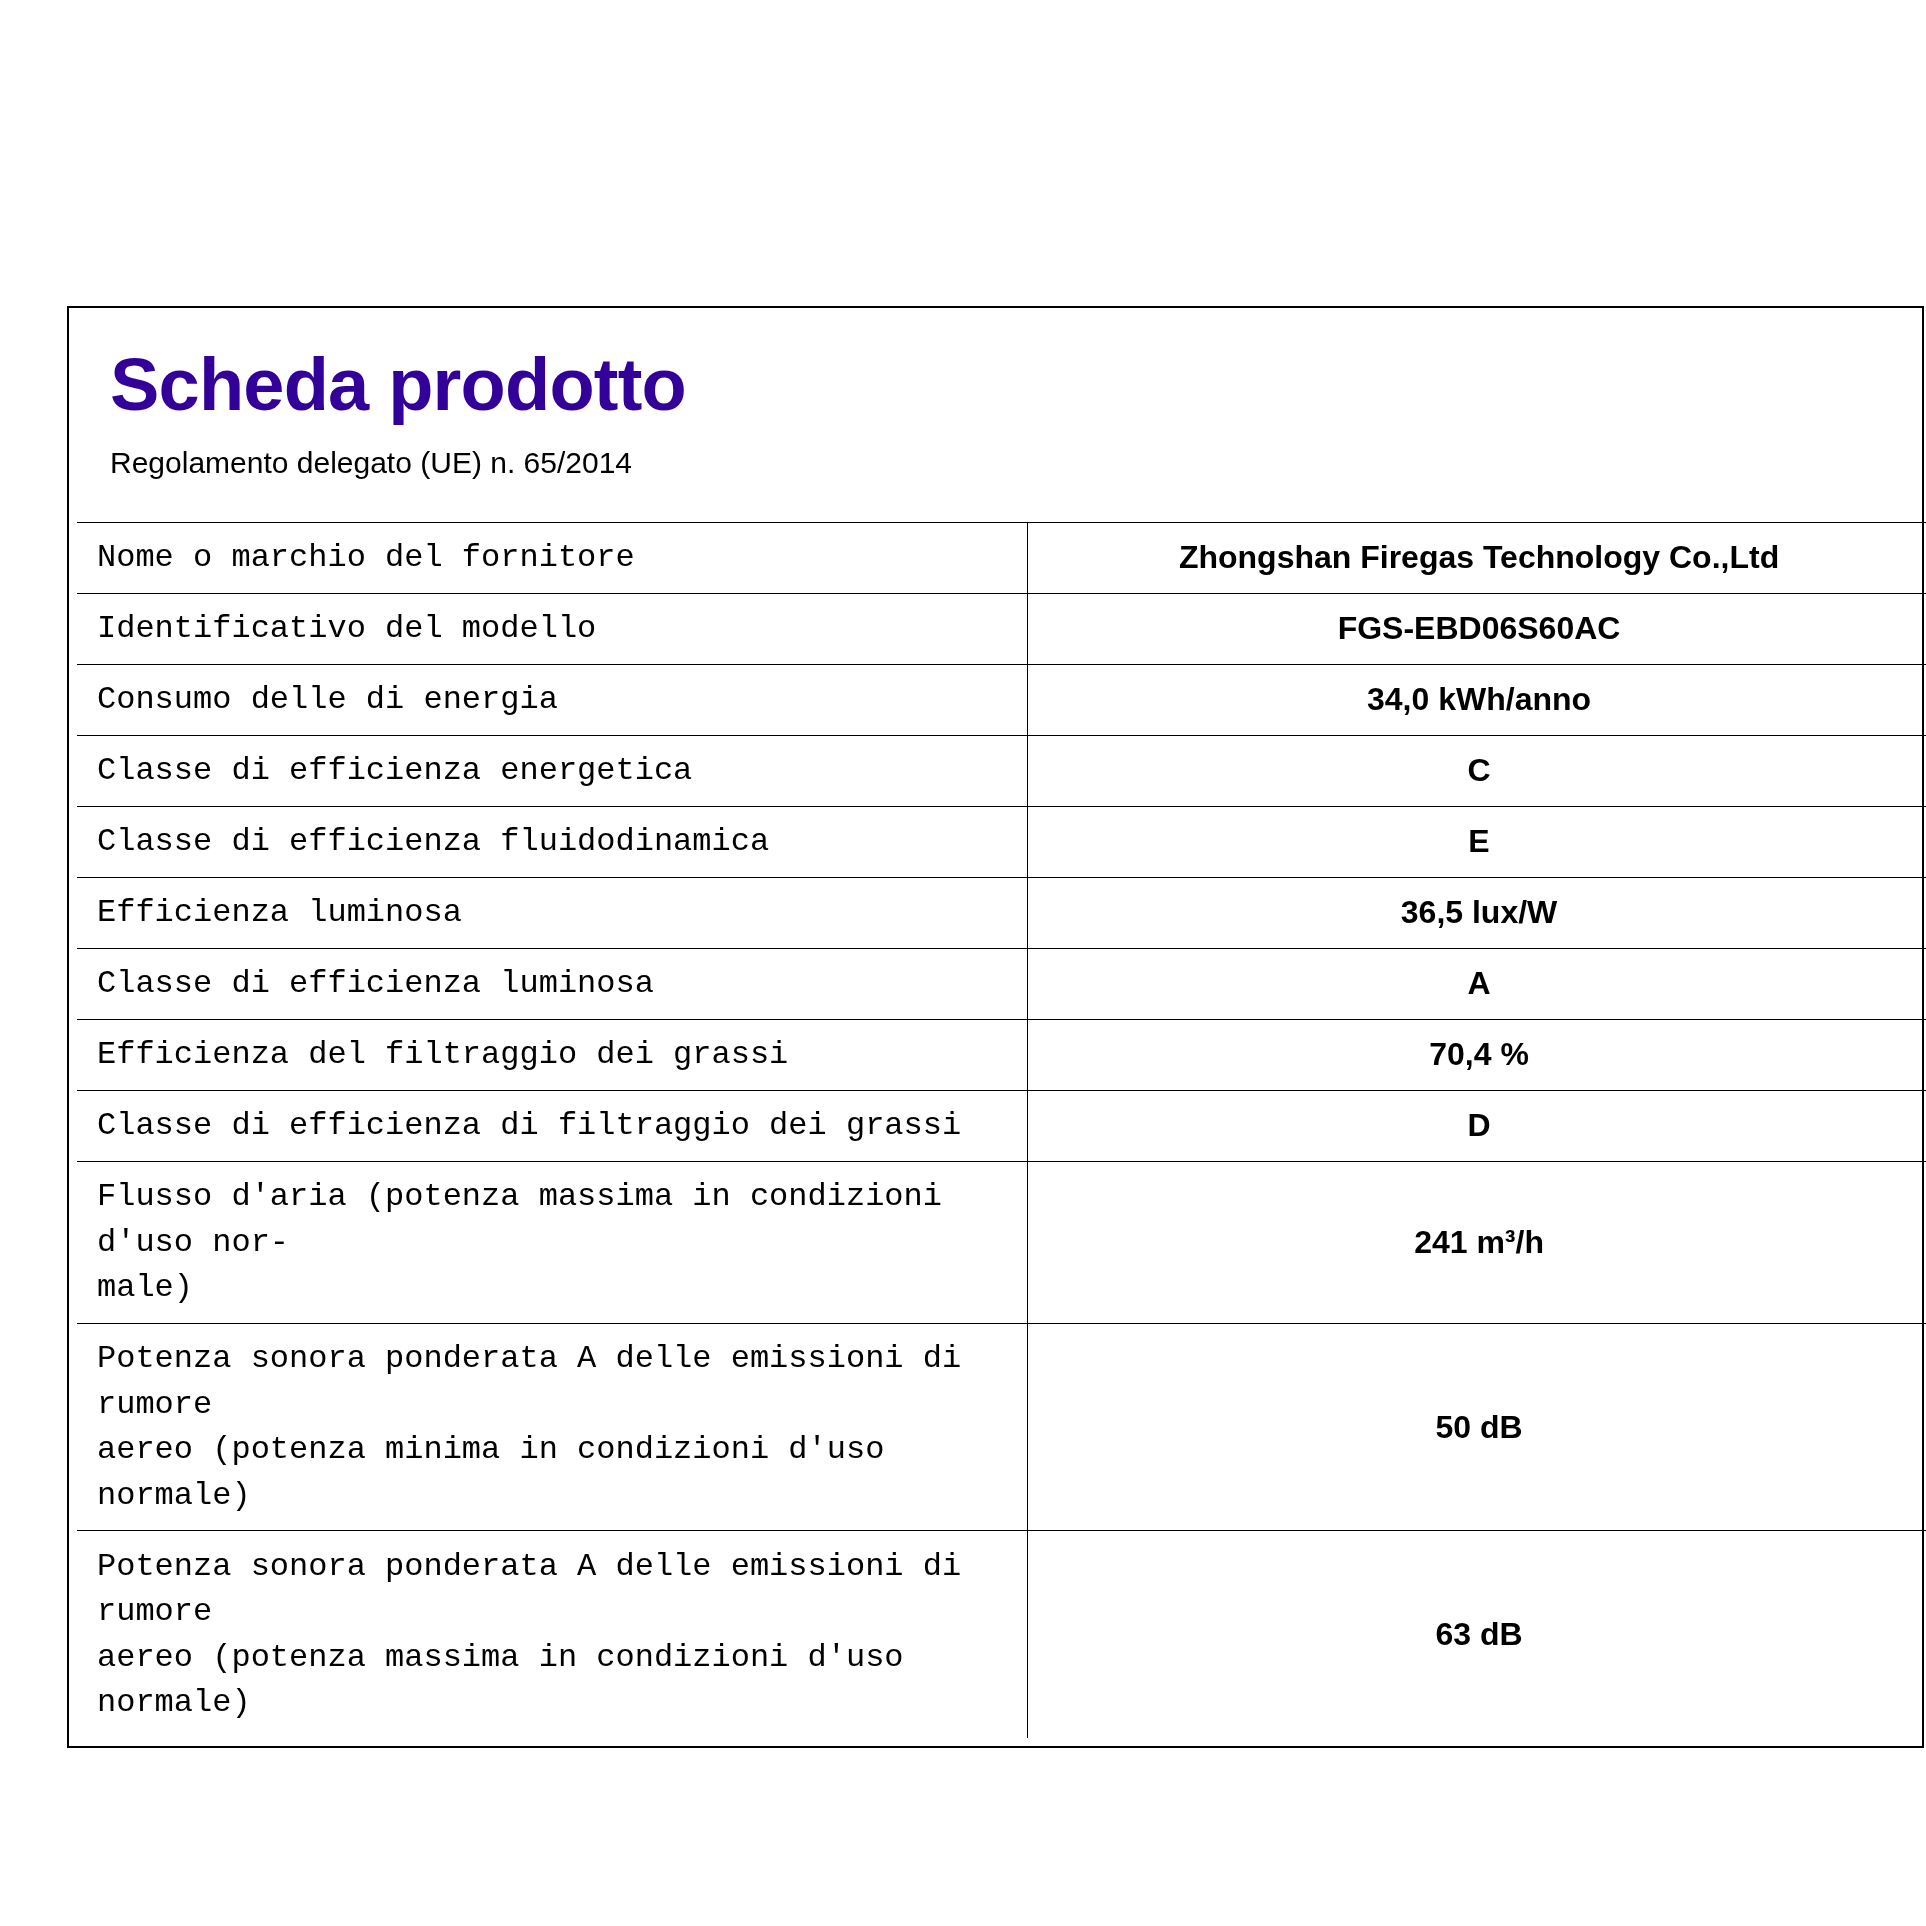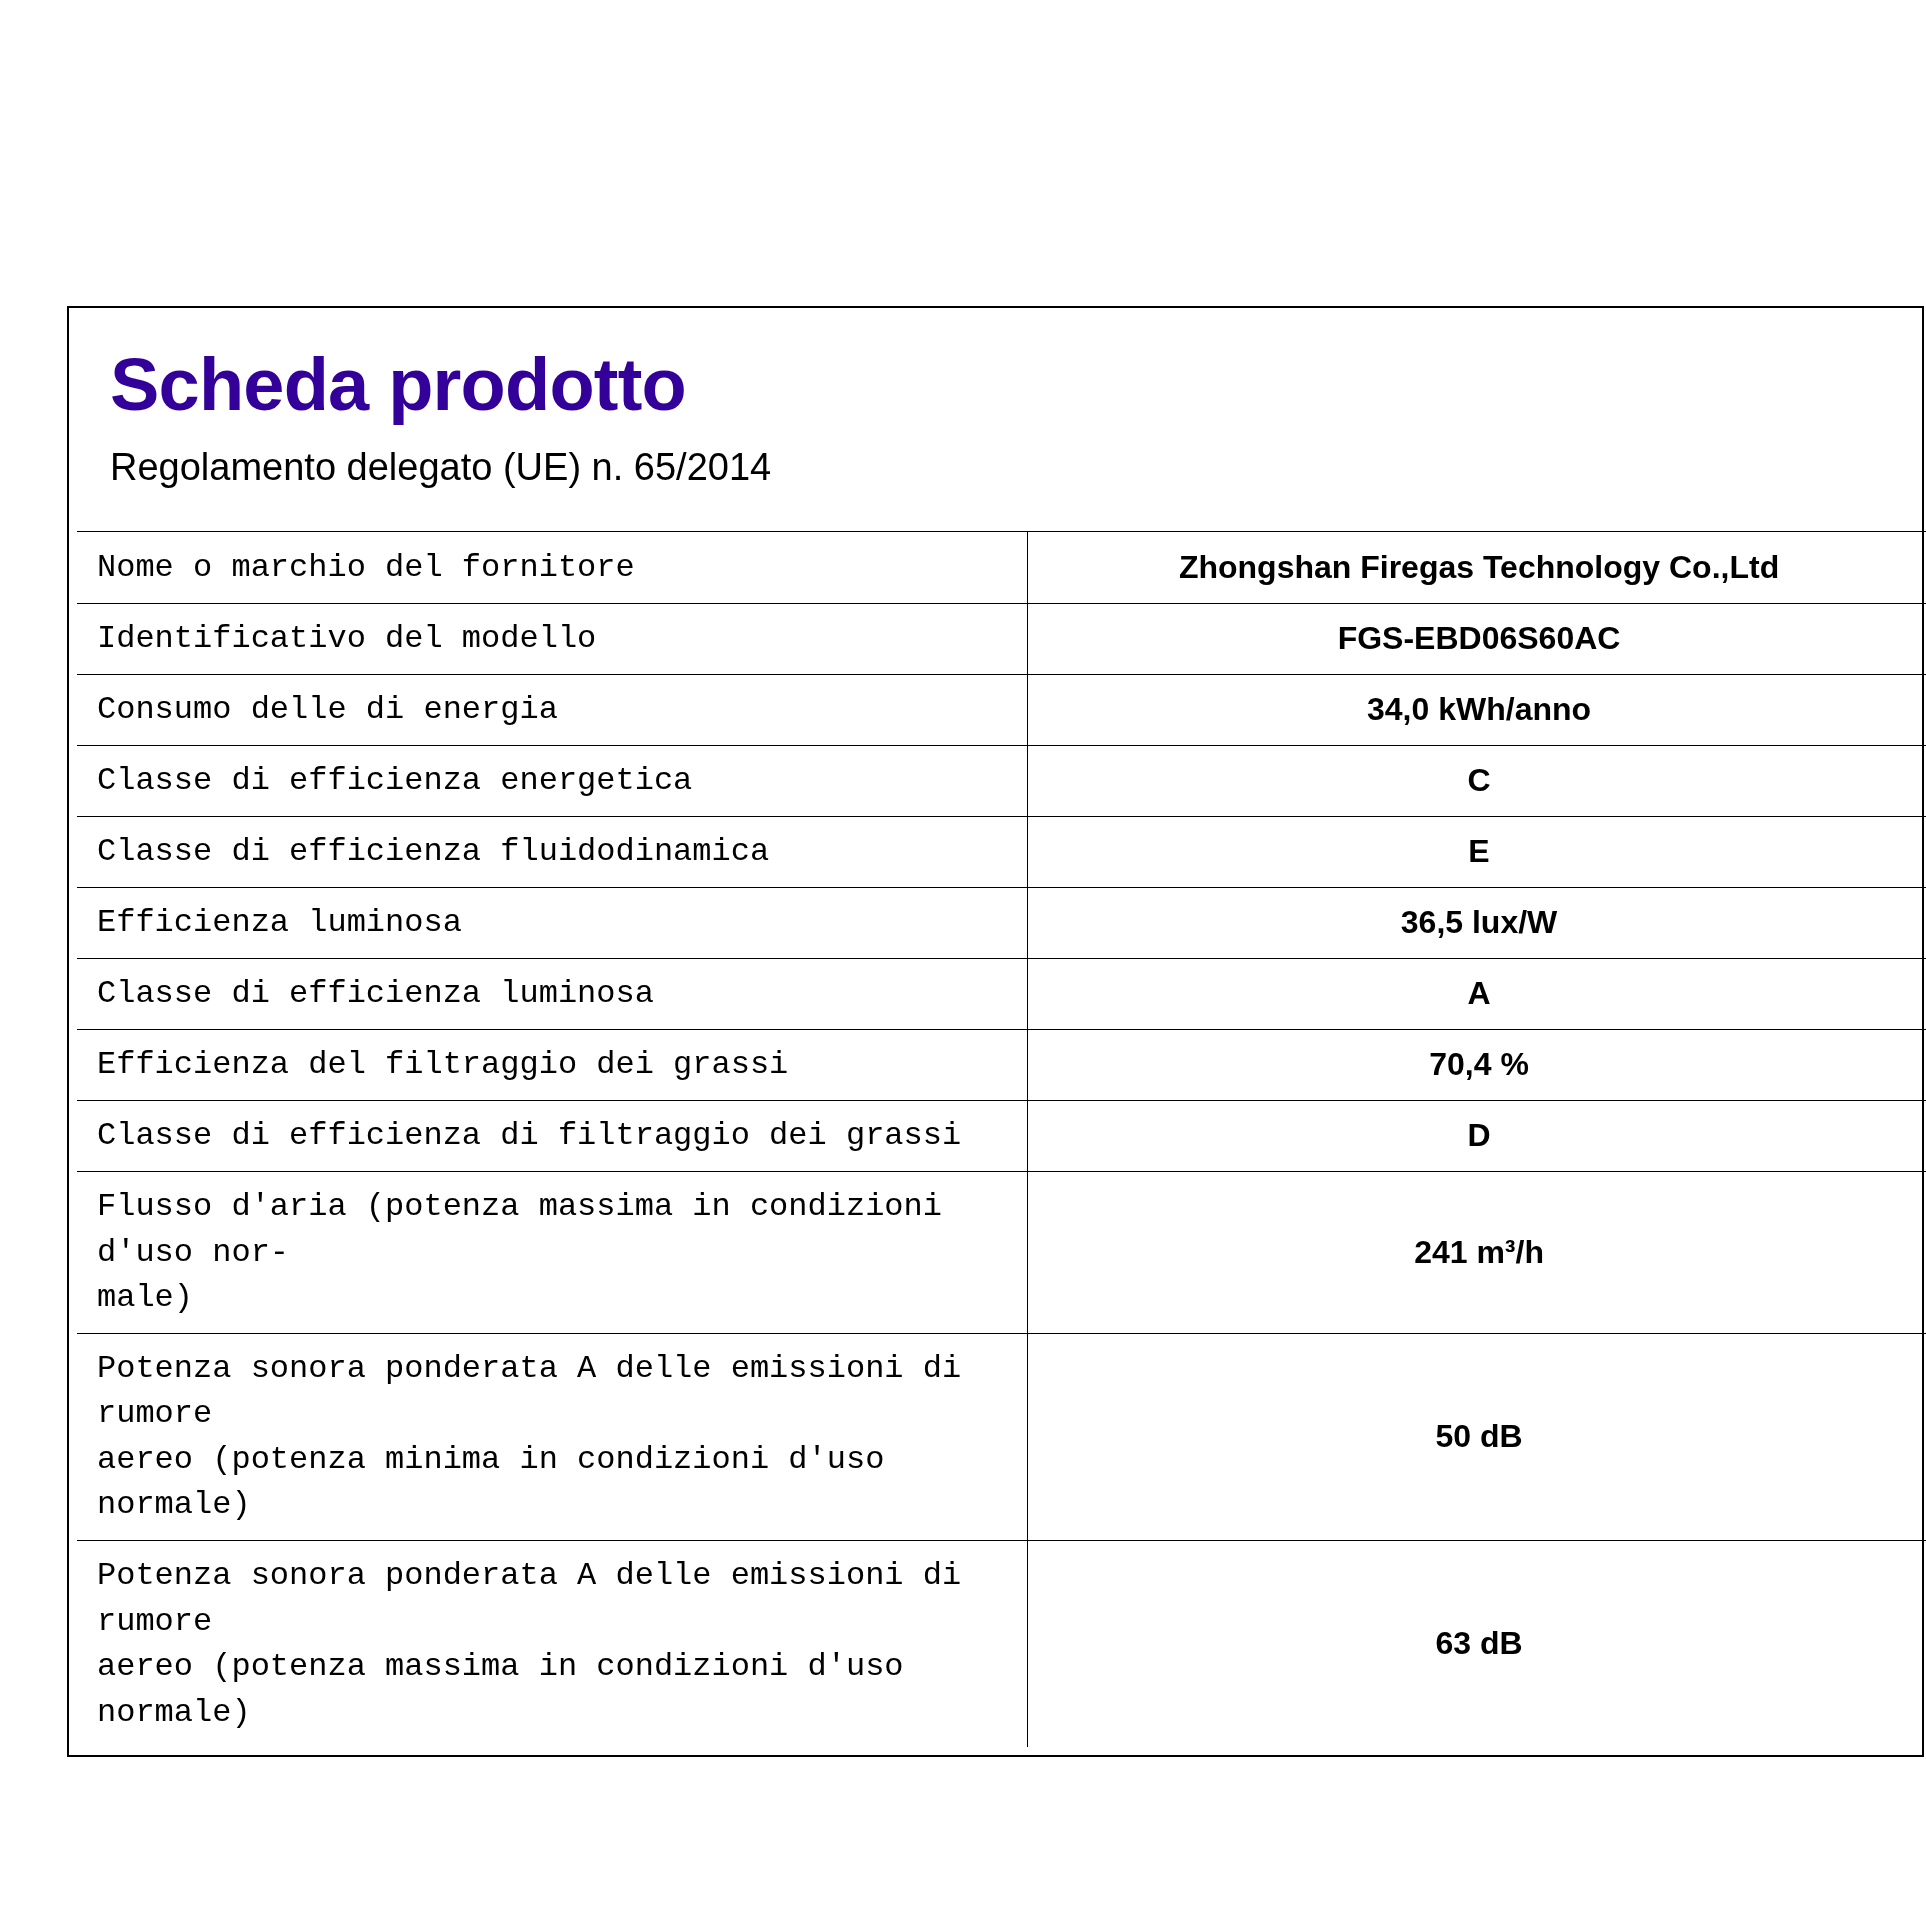--- a/index.html
+++ b/index.html
@@ -29,21 +29,21 @@
     padding: 20px 23px 18.5px 25px;
   }
   .sheet-title {
     font-size: 74px;
     font-weight: bold;
     letter-spacing: -0.8px;
     line-height: 1.1;
     margin-bottom: 20px;
   }
   .sheet-subtitle {
-    font-size: 38px;
+    font-size: 30px;
     line-height: 1.2;
     margin-bottom: 14px;
   }
   table.product-table {
     width: 100%;
     border-collapse: collapse;
     table-layout: fixed;
   }
   table.product-table td {
     border-top: 1.5px solid #000000;

